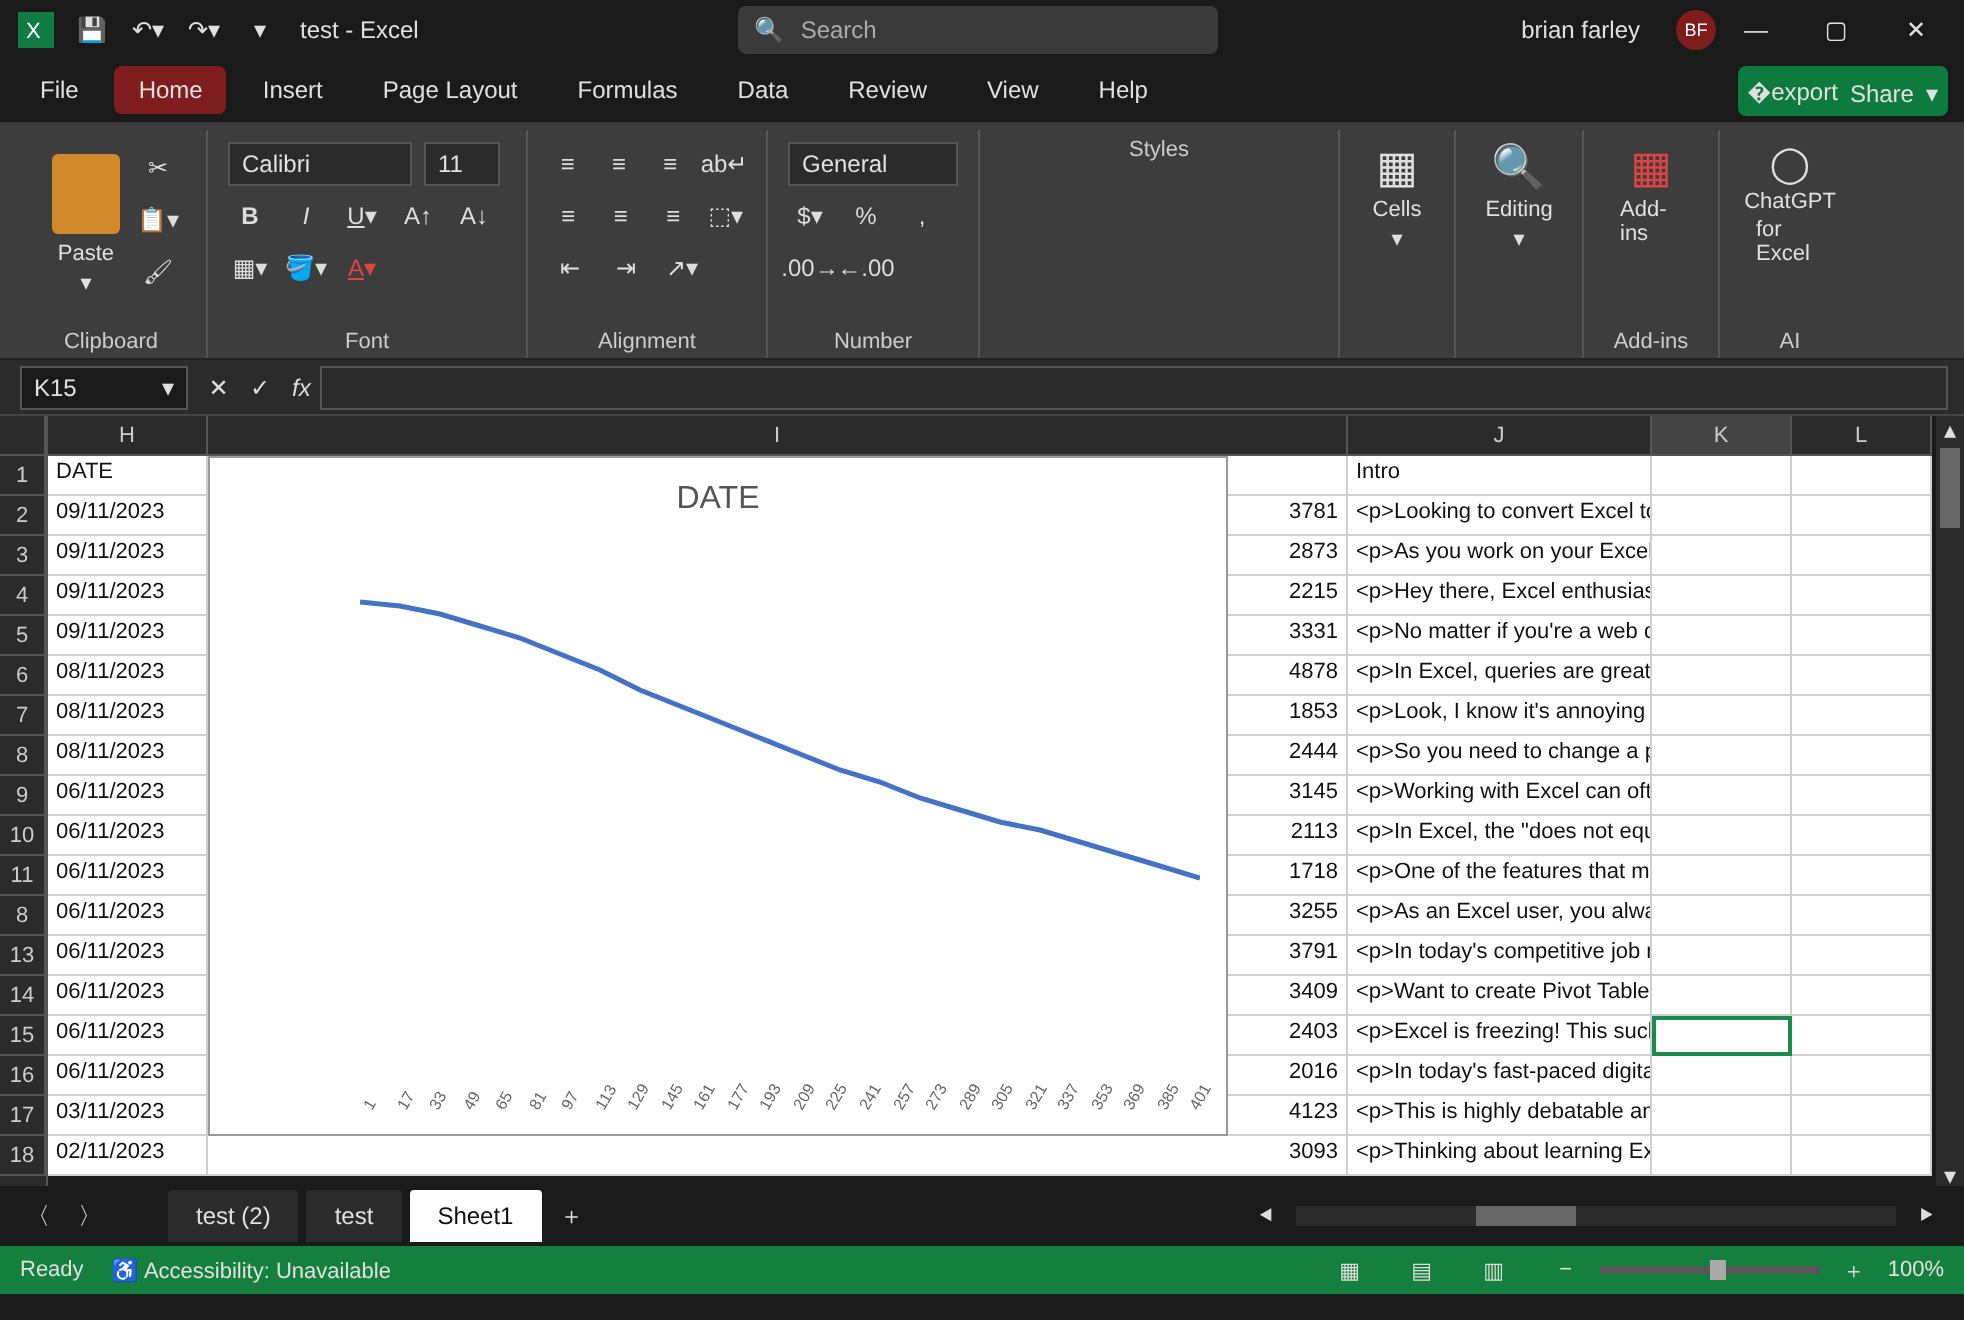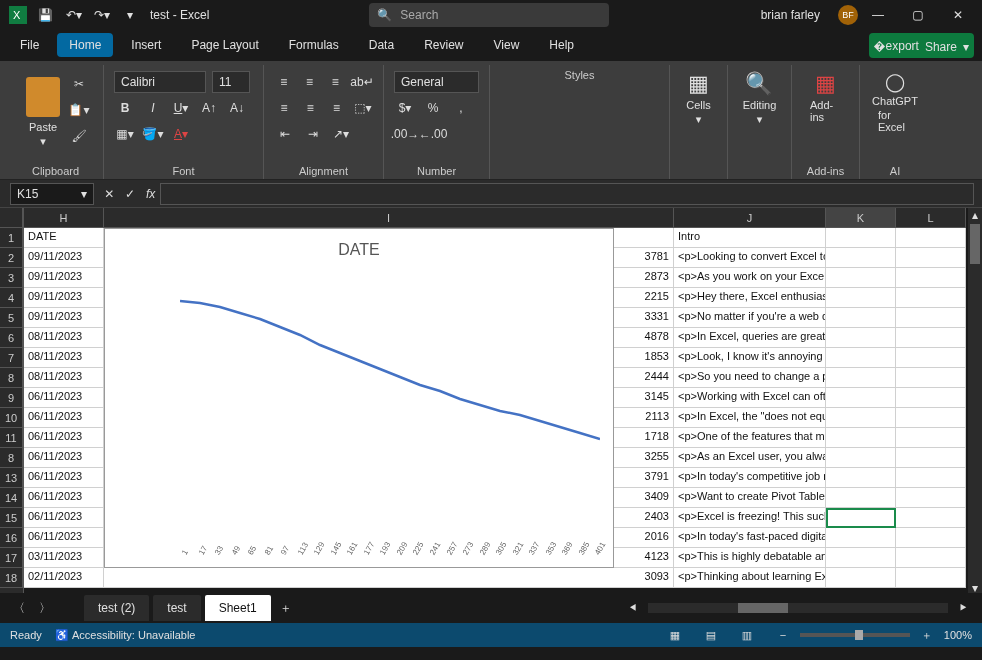--- a/index.html
+++ b/index.html
@@ -2,25 +2,25 @@
 <html><head>
 <meta charset="utf-8">
 <style>
   * { box-sizing: border-box; margin: 0; padding: 0; }
   body { width: 982px; height: 660px; background: #1a1a1a; font-family: "Segoe UI", sans-serif; color: #e0e0e0; font-size: 12px; overflow: hidden; position: relative; }
   .titlebar { height: 30px; background: #1a1a1a; display: flex; align-items: center; padding: 0 4px; }
   .tb-icon { width: 20px; height: 20px; margin: 0 4px; display: inline-flex; align-items: center; justify-content: center; }
   .tb-search { flex: 0 0 240px; margin-left: 160px; height: 24px; background: #3a3a3a; border-radius: 4px; display: flex; align-items: center; padding: 0 8px; color: #aaa; }
   .tb-spacer { flex: 1; }
   .tb-user { margin: 0 12px; }
-  .avatar { width: 20px; height: 20px; border-radius: 50%; background: #a16207; color: #fff; font-size: 9px; display: inline-flex; align-items: center; justify-content: center; margin-left: 6px; }
+  .avatar { width: 20px; height: 20px; border-radius: 50%; background: #7f1d1d; color: #fff; font-size: 9px; display: inline-flex; align-items: center; justify-content: center; margin-left: 6px; }
   .wbtn { width: 40px; height: 30px; display: inline-flex; align-items: center; justify-content: center; }
   .menubar { height: 30px; display: flex; align-items: center; padding: 0 8px; gap: 6px; background: #1a1a1a; }
   .menutab { padding: 5px 12px; cursor: pointer; border-radius: 4px; }
-  .menutab.active { background: #0369a1; }
+  .menutab.active { background: #7f1d1d; }
   .share { margin-left: auto; background: #0d7a3e; border-radius: 4px; padding: 4px 5px; display: flex; align-items: flex-end; gap: 6px; }
   .ribbon { height: 120px; background: #3d3d3d; border-top: 1px solid #1a1a1a; display: flex; padding: 4px 8px 0; border-bottom: 1px solid #222; }
   .rgrp { border-right: 1px solid #555; padding: 2px 10px 0; display: flex; flex-direction: column; }
   .rgrp:last-child { border:none; }
   .rgrp-body { flex: 1; position: relative; }
   .rgrp-label { text-align: center; font-size: 11px; color: #ccc; padding: 2px 0; }
   .paste-ic { width: 34px; height: 40px; background: #d08a2c; border-radius: 3px; margin: 6px auto 2px; }
   .vbtn { display: flex; flex-direction: column; align-items: center; padding: 4px 8px; font-size: 11px; gap: 2px; }
   .selbox { background: #2b2b2b; border: 1px solid #555; height: 22px; display: inline-flex; align-items: center; padding: 0 6px; font-size: 12px; }
   .ribrow { display: flex; gap: 6px; align-items: center; margin-top: 4px; }
@@ -46,21 +46,21 @@
   .chart-title { text-align: center; font-size: 16px; color: #555; padding: 12px 0 6px; }
   .chart-area { position: absolute; left: 75px; top: 42px; width: 420px; height: 250px; }
   .yaxis { position: absolute; left: 2px; top: 42px; width: 72px; height: 260px; font-size: 9px; color: #666; }
   .ylab { height: 26px; }
   .xaxis { position: absolute; left: 75px; bottom: 6px; width: 430px; display: flex; font-size: 8px; color: #666; }
   .xlab { width: 19px; transform: rotate(-60deg); transform-origin: left top; white-space: nowrap; }
   svg.line { width:100%; height:100%; }
   .tabs { height: 30px; background: #1a1a1a; display: flex; align-items: center; padding: 0 8px; gap: 4px; }
   .stab { padding: 6px 14px; background: #2b2b2b; border-radius: 2px 2px 0 0; font-size: 12px; }
   .stab.active { background: #fff; color: #111; }
-  .status { height: 24px; background: #0c4a6e; display: flex; align-items: center; padding: 0 10px; font-size: 11px; gap: 14px; }
+  .status { height: 24px; background: #15803d; display: flex; align-items: center; padding: 0 10px; font-size: 11px; gap: 14px; }
   .status .sp { flex:1; }
   .zoom { display:flex; align-items:center; gap:6px; }
   .slider { width:110px; height:4px; background:#555; position:relative; }
   .slider::after { content:''; position:absolute; left:50%; top:-3px; width:8px; height:10px; background:#aaa; }
   .sel { position:absolute; border:2px solid #1a8b4b; pointer-events:none; }
 </style>
 </head>
 <body>
 
 <div class="titlebar">

